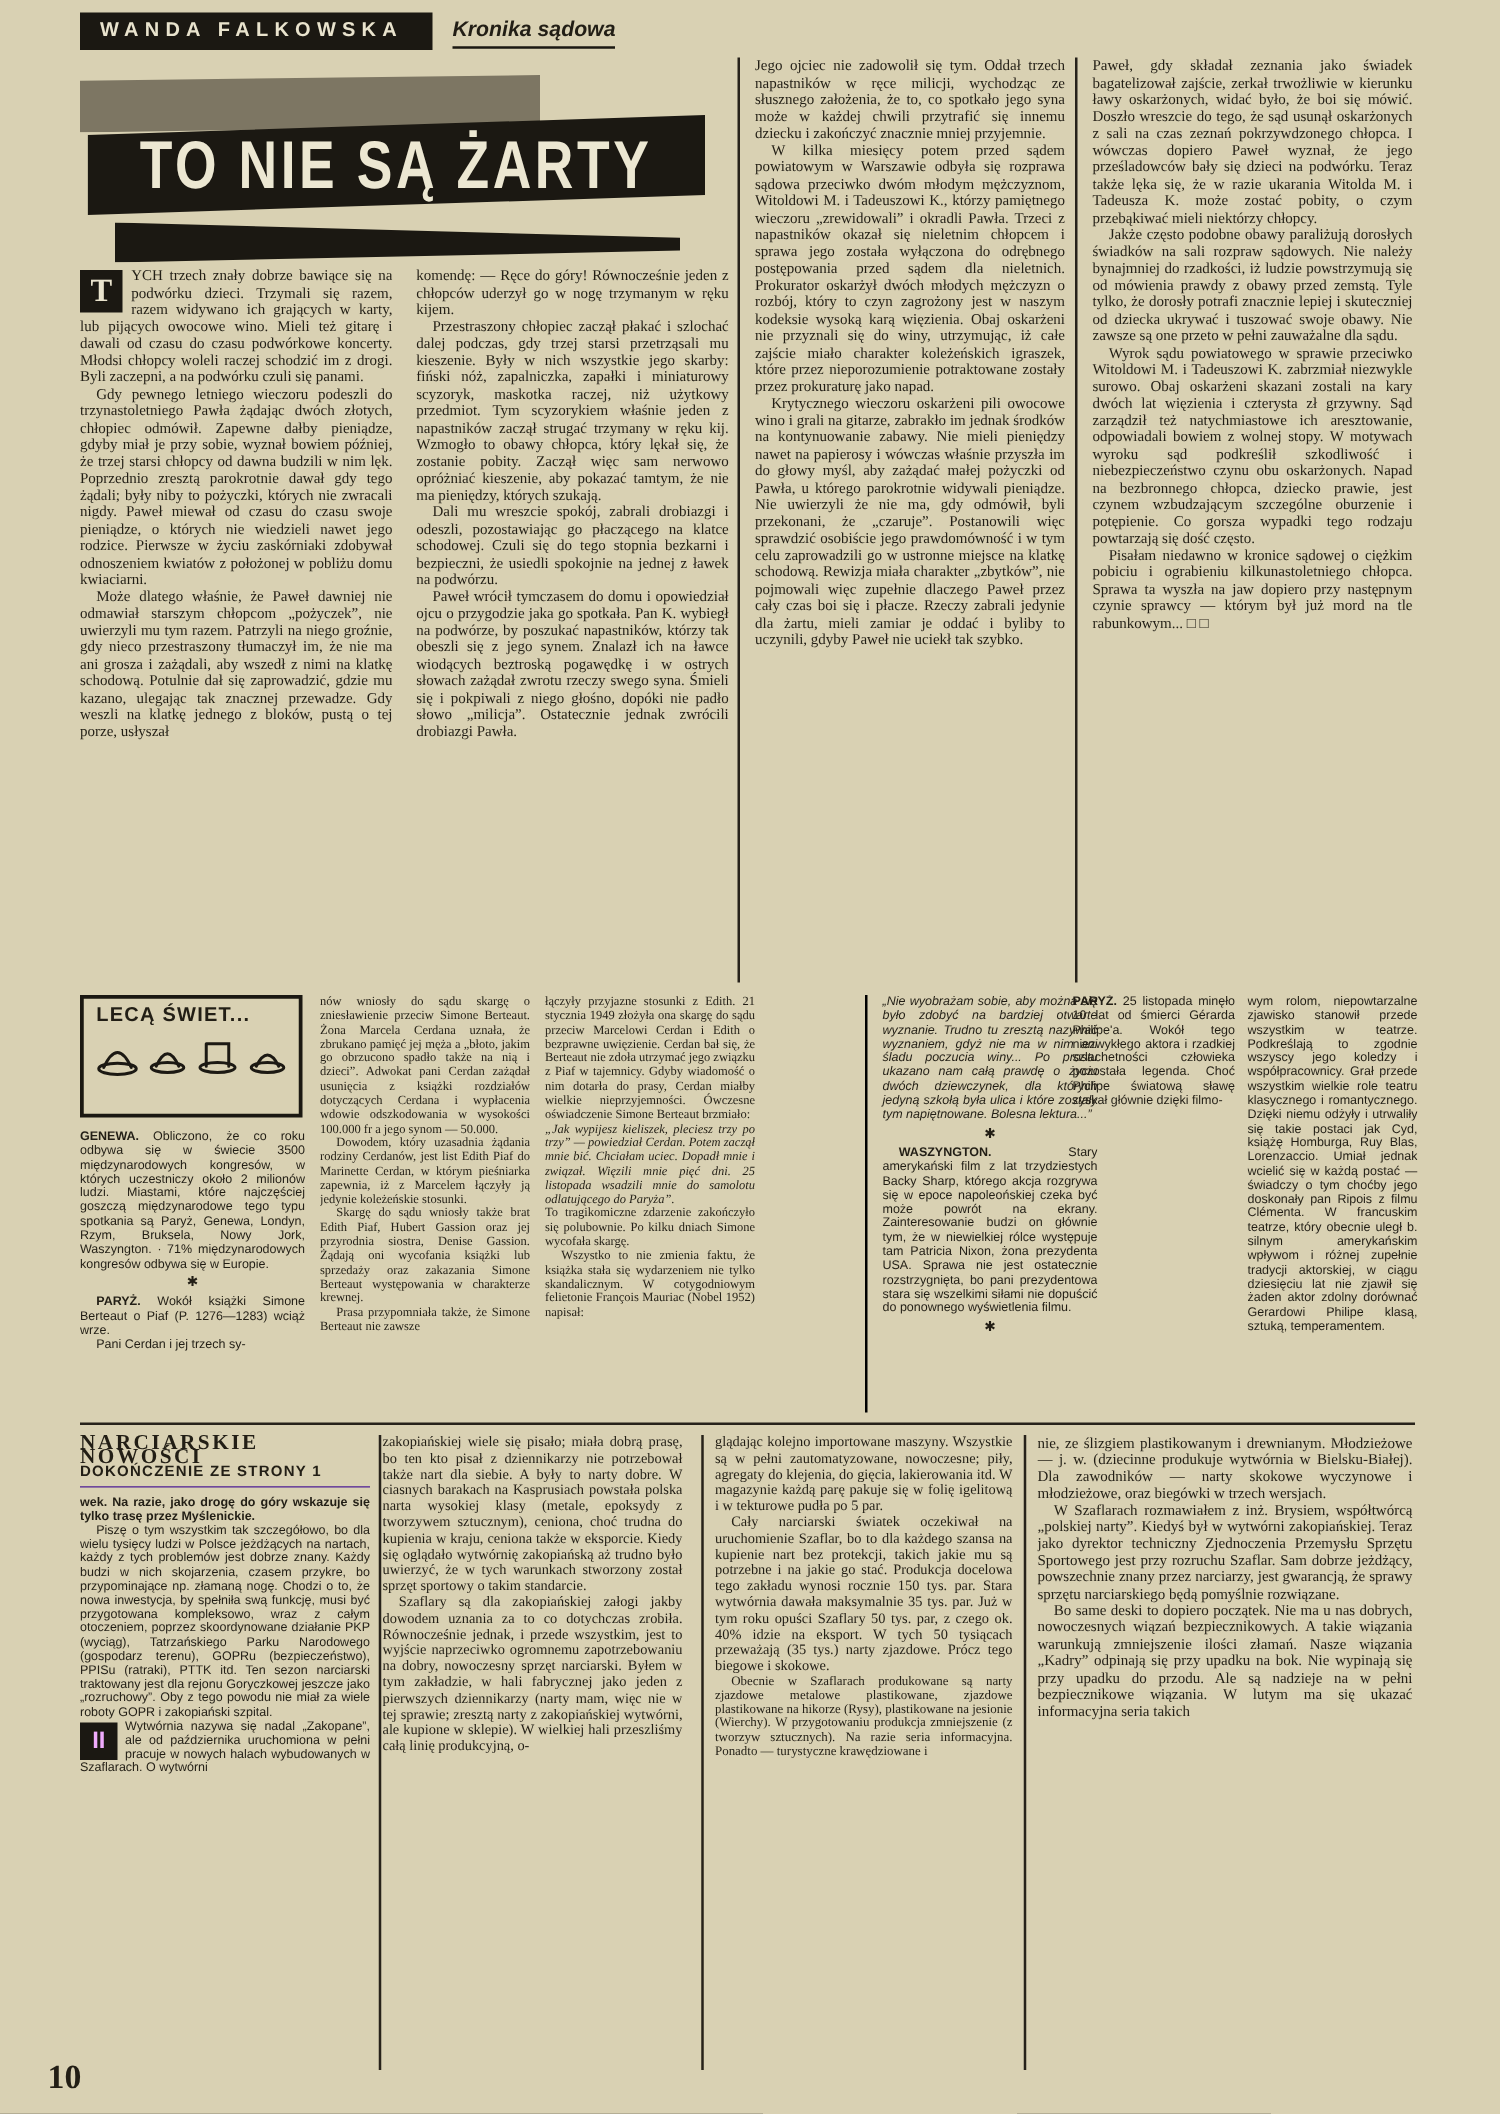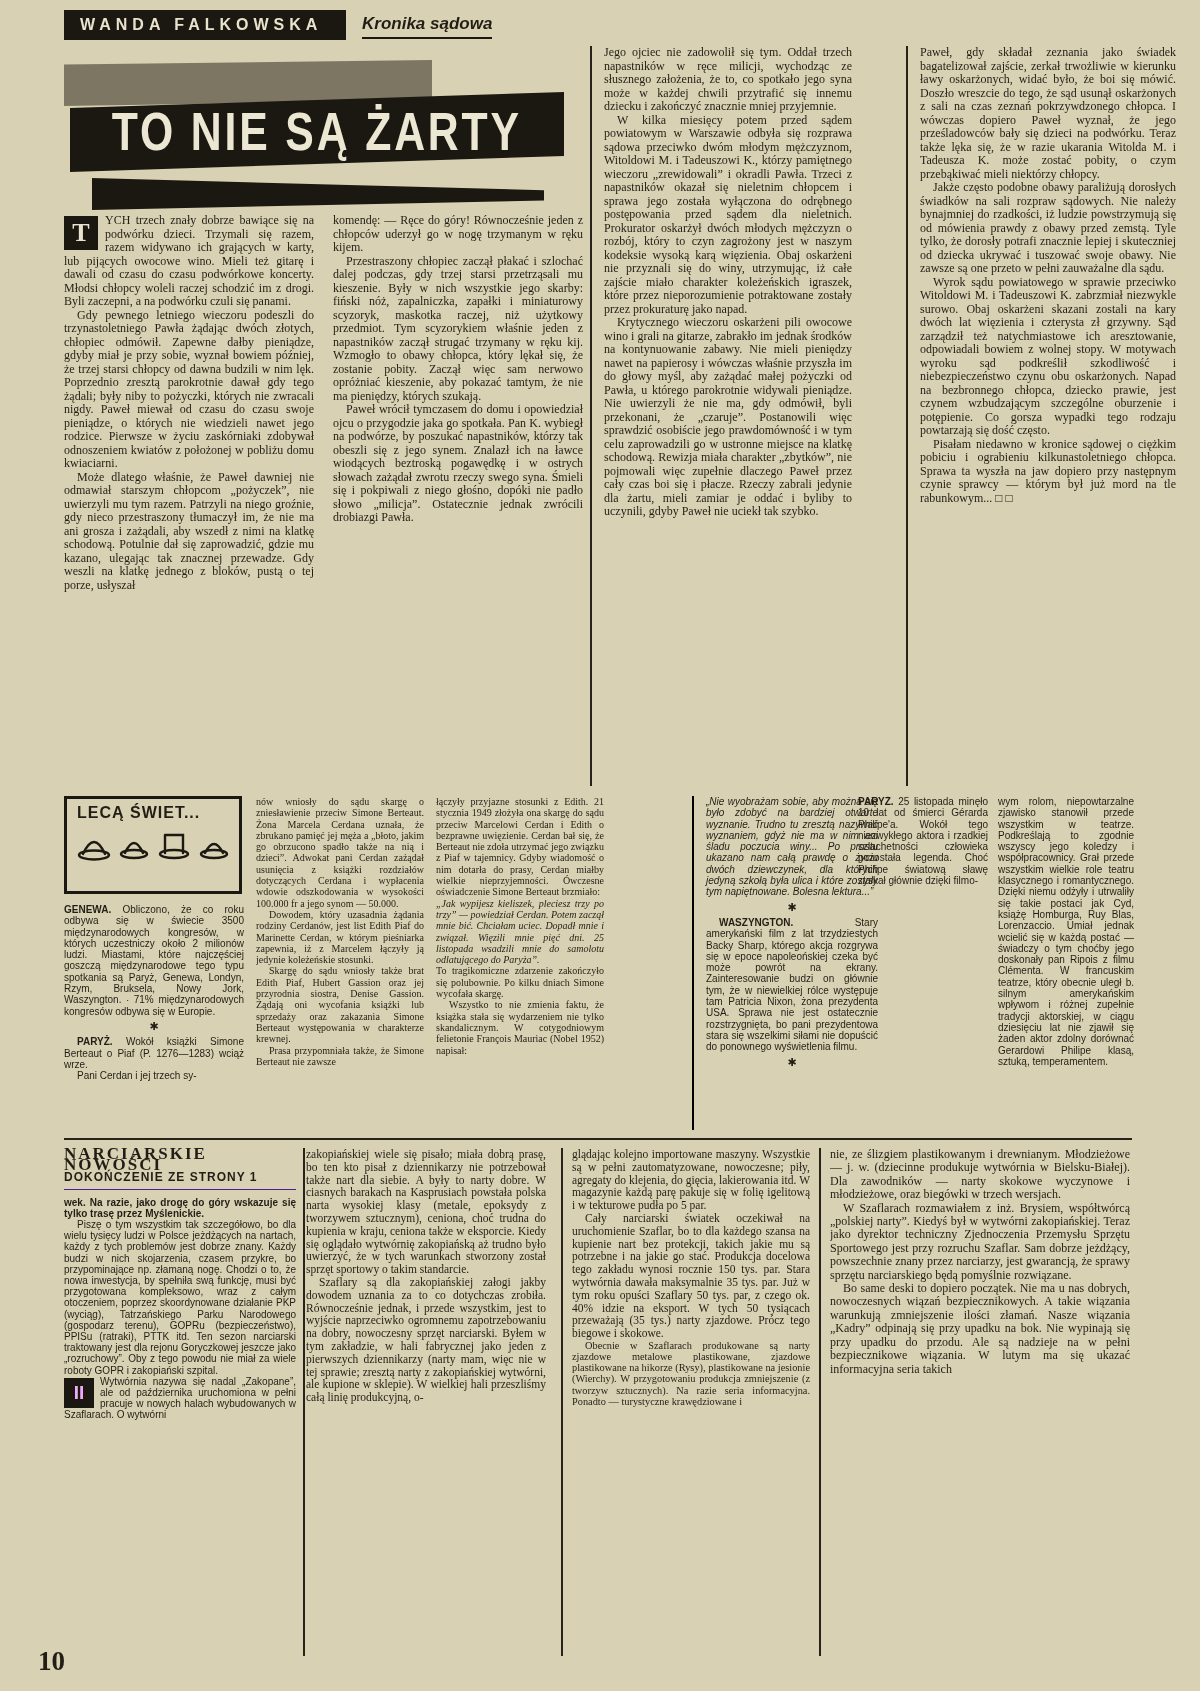--- a/index.html
+++ b/index.html
@@ -32,21 +32,21 @@
   .para.bold{font-weight:bold;}
   .para.small{font-size:.9em;line-height:1.08;}
   .lead{font-weight:bold;}
   .sep{margin:4px 0;text-align:center;font-size:11px;text-indent:0;}
 
   
   .mcol{position:absolute;font-size:12px;line-height:13.5px;overflow:hidden;}
   .mcol1{left:64px;top:214px;width:250px;height:572px;}
   .mcol2{left:333px;top:214px;width:250px;height:572px;}
   .mcol3{left:590px;top:46px;width:262px;height:740px;border-left:2px solid #27221a;padding-left:12px;}
-  .mcol4{left:860px;top:46px;width:270px;height:740px;border-left:2px solid #27221a;padding-left:12px;margin-left:46px;}
+  .mcol4{left:860px;top:46px;width:270px;height:740px;border-left:2px solid #27221a;padding-left:12px;}
   .dropcap{float:left;width:34px;height:34px;background:#1b1812;color:#e9e3cd;text-align:center;
     font-weight:bold;font-size:26px;line-height:34px;margin:2px 7px 0 0;font-family:"Liberation Serif",serif;}
 
   
   .wcol{position:absolute;top:796px;height:334px;overflow:hidden;
     font-family:"Liberation Sans",sans-serif;font-size:10px;line-height:11.3px;}
   .wcol1{left:64px;width:180px;}
   .wcol2{left:256px;width:168px;font-family:"Liberation Serif",serif;}
   .wcol3{left:436px;width:168px;font-family:"Liberation Serif",serif;}
   .wcol4{left:692px;width:186px;border-left:2px solid #000000;padding-left:12px;}
@@ -97,20 +97,21 @@
     </p>
     <div>
         <p class="para">Gdy pewnego letniego wieczoru podeszli do trzynastoletniego Pawła żądając dwóch złotych, chłopiec odmówił. Zapewne dałby pieniądze, gdyby miał je przy sobie, wyznał bowiem później, że trzej starsi chłopcy od dawna budzili w nim lęk. Poprzednio zresztą parokrotnie dawał gdy tego żądali; były niby to pożyczki, których nie zwracali nigdy. Paweł miewał od czasu do czasu swoje pieniądze, o których nie wiedzieli nawet jego rodzice. Pierwsze w życiu zaskórniaki zdobywał odnoszeniem kwiatów z położonej w pobliżu domu kwiaciarni.</p>
         <p class="para">Może dlatego właśnie, że Paweł dawniej nie odmawiał starszym chłopcom „pożyczek”, nie uwierzyli mu tym razem. Patrzyli na niego groźnie, gdy nieco przestraszony tłumaczył im, że nie ma ani grosza i zażądali, aby wszedł z nimi na klatkę schodową. Potulnie dał się zaprowadzić, gdzie mu kazano, ulegając tak znacznej przewadze. Gdy weszli na klatkę jednego z bloków, pustą o tej porze, usłyszał</p>
       </div>
   </div>
   <div class="mcol mcol2">
     <div>
         <p class="para noindent">komendę: — Ręce do góry! Równocześnie jeden z chłopców uderzył go w nogę trzymanym w ręku kijem.</p>
         <p class="para">Przestraszony chłopiec zaczął płakać i szlochać dalej podczas, gdy trzej starsi przetrząsali mu kieszenie. Były w nich wszystkie jego skarby: fiński nóż, zapalniczka, zapałki i miniaturowy scyzoryk, maskotka raczej, niż użytkowy przedmiot. Tym scyzorykiem właśnie jeden z napastników zaczął strugać trzymany w ręku kij. Wzmogło to obawy chłopca, który lękał się, że zostanie pobity. Zaczął więc sam nerwowo opróżniać kieszenie, aby pokazać tamtym, że nie ma pieniędzy, których szukają.</p>
+        <p class="para">Dali mu wreszcie spokój, zabrali drobiazgi i odeszli, pozostawiając go płaczącego na klatce schodowej. Czuli się do tego stopnia bezkarni i bezpieczni, że usiedli spokojnie na jednej z ławek na podwórzu.</p>
         <p class="para">Paweł wrócił tymczasem do domu i opowiedział ojcu o przygodzie jaka go spotkała. Pan K. wybiegł na podwórze, by poszukać napastników, którzy tak obeszli się z jego synem. Znalazł ich na ławce wiodących beztroską pogawędkę i w ostrych słowach zażądał zwrotu rzeczy swego syna. Śmieli się i pokpiwali z niego głośno, dopóki nie padło słowo „milicja”. Ostatecznie jednak zwrócili drobiazgi Pawła.</p>
       </div>
   </div>
   <div class="mcol mcol3">
     <div>
         <p class="para noindent">Jego ojciec nie zadowolił się tym. Oddał trzech napastników w ręce milicji, wychodząc ze słusznego założenia, że to, co spotkało jego syna może w każdej chwili przytrafić się innemu dziecku i zakończyć znacznie mniej przyjemnie.</p>
         <p class="para">W kilka miesięcy potem przed sądem powiatowym w Warszawie odbyła się rozprawa sądowa przeciwko dwóm młodym mężczyznom, Witoldowi M. i Tadeuszowi K., którzy pamiętnego wieczoru „zrewidowali” i okradli Pawła. Trzeci z napastników okazał się nieletnim chłopcem i sprawa jego została wyłączona do odrębnego postępowania przed sądem dla nieletnich. Prokurator oskarżył dwóch młodych mężczyzn o rozbój, który to czyn zagrożony jest w naszym kodeksie wysoką karą więzienia. Obaj oskarżeni nie przyznali się do winy, utrzymując, iż całe zajście miało charakter koleżeńskich igraszek, które przez nieporozumienie potraktowane zostały przez prokuraturę jako napad.</p>
         <p class="para">Krytycznego wieczoru oskarżeni pili owocowe wino i grali na gitarze, zabrakło im jednak środków na kontynuowanie zabawy. Nie mieli pieniędzy nawet na papierosy i wówczas właśnie przyszła im do głowy myśl, aby zażądać małej pożyczki od Pawła, u którego parokrotnie widywali pieniądze. Nie uwierzyli że nie ma, gdy odmówił, byli przekonani, że „czaruje”. Postanowili więc sprawdzić osobiście jego prawdomówność i w tym celu zaprowadzili go w ustronne miejsce na klatkę schodową. Rewizja miała charakter „zbytków”, nie pojmowali więc zupełnie dlaczego Paweł przez cały czas boi się i płacze. Rzeczy zabrali jedynie dla żartu, mieli zamiar je oddać i byliby to uczynili, gdyby Paweł nie uciekł tak szybko.</p>
       </div>
   </div>

